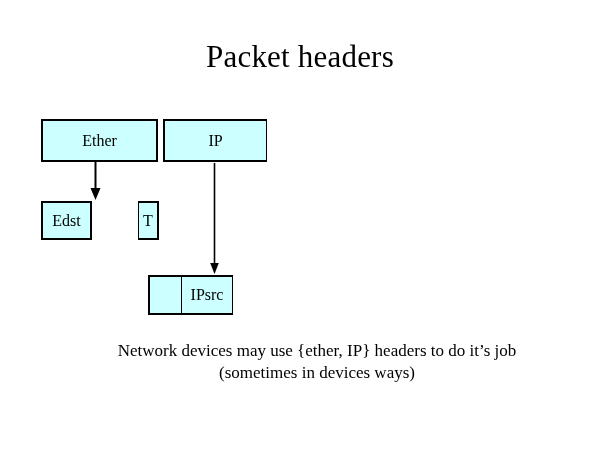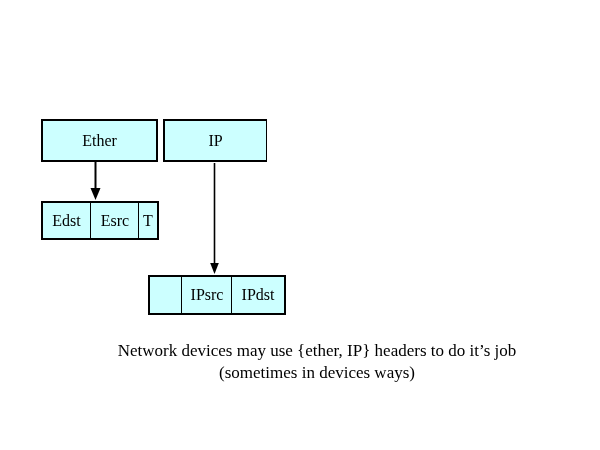--- a/index.html
+++ b/index.html
@@ -79,60 +79,55 @@
     line-height: 22px;
     color: #000000;
   }
   .caption .line { display: block; white-space: pre; text-align: center; }
 </style>
 </head>
 <body>
 
 <div id="slide">
 
+  <div class="title">Packet headers</div>
 
   <div class="cell row1 c-ether">
     <span>Ether</span>
   </div>
   <div class="cell row1 c-ip">
     <span>IP</span>
   </div>
 
   <div class="arrow" style="left:86px; top:162px;">
     <svg width="20" height="40" viewBox="0 0 20 40">
       <line x1="9.5" y1="0" x2="9.5" y2="30" stroke="#000000" stroke-width="2"></line>
       <polygon points="9.5,38 4.5,26 14.5,26" fill="#000000"></polygon>
     </svg>
   </div>
 
   <div class="cell row2 c-edst">
     <span>Edst</span>
   </div>
-  <div class="cell row2 c-esrc">
-    <span>Esrc</span>
-  </div>
   <div class="cell row2 c-t">
     <span>T</span>
   </div>
 
   <div class="arrow" style="left:206px; top:163px;">
     <svg width="18" height="112" viewBox="0 0 18 112">
       <line x1="8.5" y1="0" x2="8.5" y2="104" stroke="#000000" stroke-width="1.6"></line>
       <polygon points="8.5,111 4.2,100 12.8,100" fill="#000000"></polygon>
     </svg>
   </div>
 
   <div class="cell row3 c-ipblank">
     <span></span>
   </div>
   <div class="cell row3 c-ipsrc">
     <span>IPsrc</span>
   </div>
-  <div class="cell row3 c-ipdst">
-    <span>IPdst</span>
-  </div>
 
   <div class="caption">
     <span class="line">Network devices may use {ether, IP} headers to do it’s job</span>
     <span class="line">(sometimes in devices ways)</span>
   </div>
 
 </div>
 
 </body></html>

